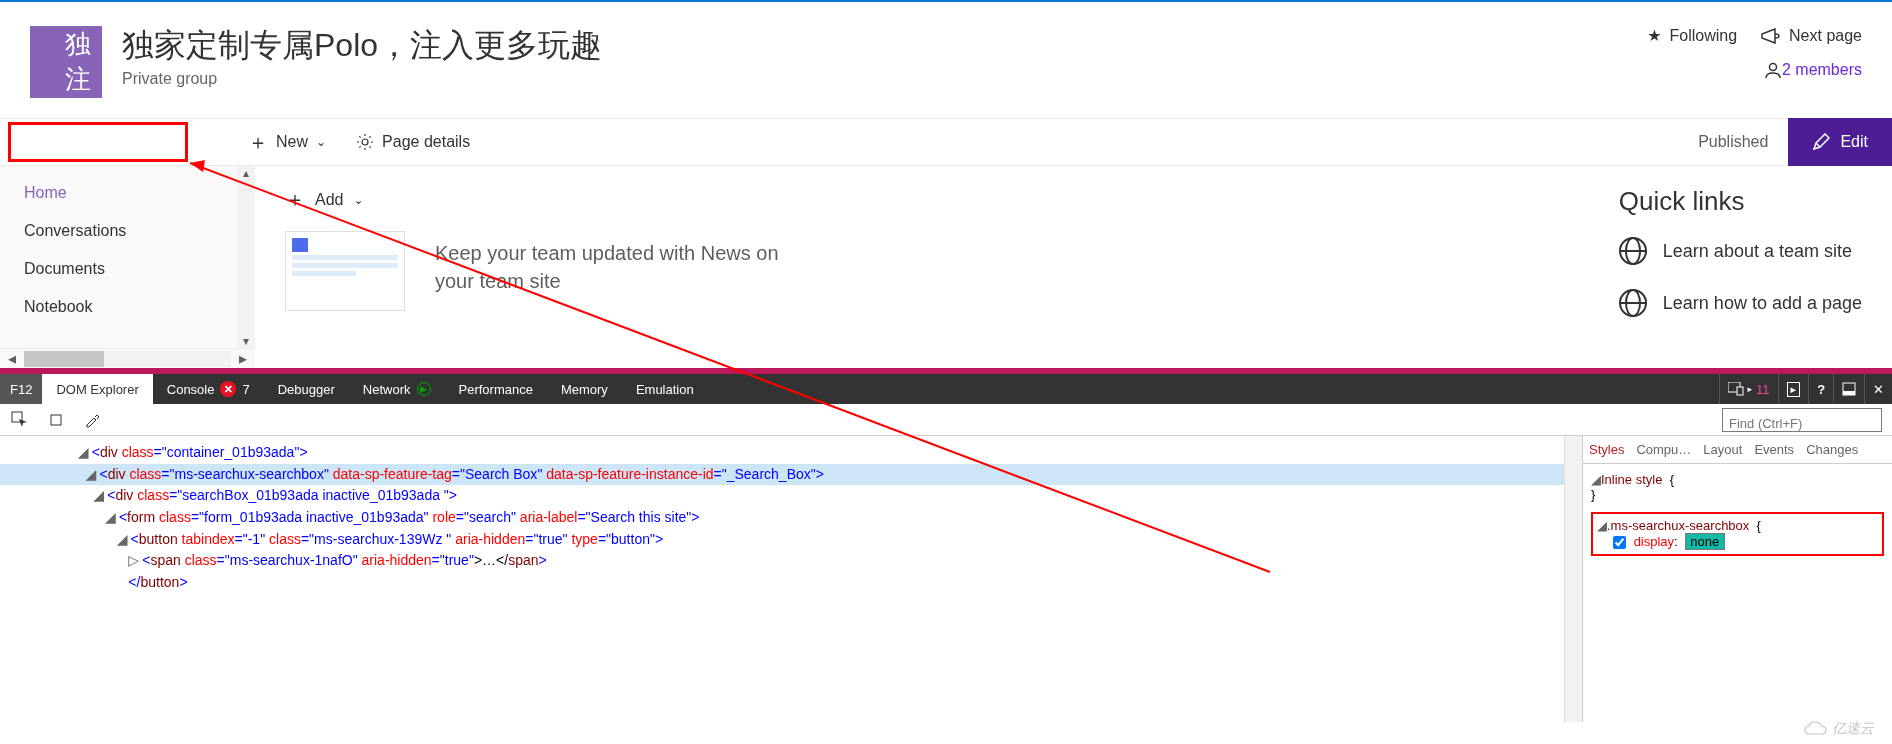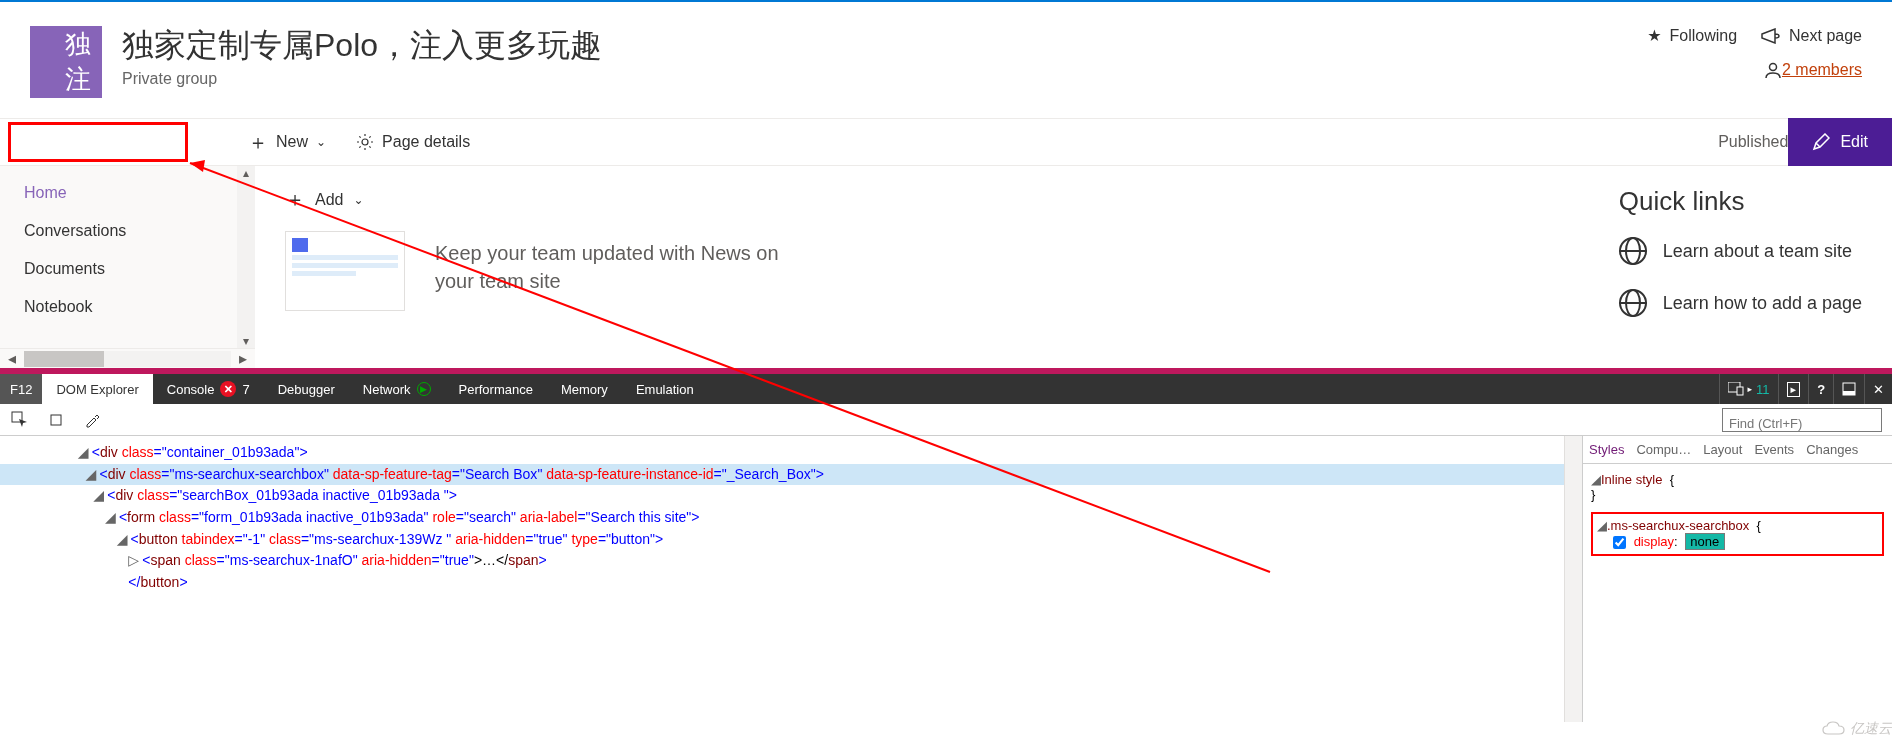--- a/index.html
+++ b/index.html
@@ -10,28 +10,28 @@
 
 
 .site-header { display: flex; align-items: flex-start; padding: 24px 30px 20px 30px; position: relative; }
 .site-logo { width: 72px; height: 72px; background: #8764b8; color: #fff; display: flex; align-items: center; justify-content: center; font-size: 26px; font-weight: 300; padding-left: 35px; }
 .site-title-wrap { margin-left: 20px; flex: 1; }
 .site-title { font-size: 32px; font-weight: 300; color: #333; line-height: 1.2; }
 .site-subtitle { font-size: 16px; color: #666; margin-top: 6px; }
 .site-header-right { display: flex; flex-direction: column; align-items: flex-end; gap: 16px; }
 .header-actions { display: flex; gap: 24px; align-items: center; }
 .header-action { display: flex; align-items: center; gap: 8px; font-size: 16px; color: #333; cursor: pointer; }
-.members { display: flex; align-items: center; gap: 0; font-size: 16px; color: #c2410c; text-decoration: underline; }
+.members { display: flex; align-items: center; gap: 0; font-size: 16px; color: #6d28d9; }
 
 
 .cmd-bar { display: flex; align-items: center; height: 48px; border-top: 1px solid #edebe9; border-bottom: 1px solid #edebe9; }
 .search-hidden { width: 180px; height: 40px; border: 3px solid red; margin-left: 8px; margin-right: 60px; }
 .cmd-btn { display: flex; align-items: center; gap: 8px; font-size: 16px; color: #333; margin-right: 30px; cursor: pointer; }
 .cmd-spacer { flex: 1; }
-.published { font-size: 16px; color: #605e5c; }
+.published { font-size: 16px; color: #605e5c; margin-right: 20px; }
 .edit-btn { height: 48px; background: #4c1d95; color: #fff; display: flex; align-items: center; padding: 0 24px; gap: 10px; font-size: 16px; cursor: pointer; }
 
 
 .content { display: flex; height: 202px; }
 .sidebar-wrap { width: 255px; background: #faf9f8; display: flex; flex-direction: column; position: relative; }
 .sidebar-items { flex: 1; overflow-y: auto; padding-top: 8px; }
 .nav-item { padding: 10px 24px; font-size: 16px; color: #333; cursor: pointer; }
 .nav-item.active { color: #8764b8; }
 .sidebar-wrap::-webkit-scrollbar { width: 18px; }
 .h-scroll { height: 20px; display: flex; align-items: center; border-top: 1px solid #edebe9; }
@@ -77,31 +77,31 @@
 .tri { display:inline-block; width:10px; color:#666; }
 .tag-b { color:#0000ff; }
 .tag-m { color:#800000; }
 .attr-n { color:#ff0000; }
 .attr-v { color:#0000ff; }
 .dom-scroll { width: 18px; background:#f3f2f1; border-left:1px solid #e1dfdd; }
 
 .styles-pane { width: 310px; border-left: 1px solid #cdcdcd; display: flex; flex-direction: column; font-size: 13px; }
 .style-tabs { display: flex; border-bottom: 1px solid #cdcdcd; height: 28px; align-items: center; }
 .style-tab { padding: 0 6px; color: #666; cursor:pointer; }
-.style-tab.active { color: #701a75; }
+.style-tab.active { color: #b91c1c; }
 .styles-body { padding: 8px; font-family: Consolas, monospace; position: relative; }
 .rule { margin-bottom: 10px; }
 .rule-sel { color: #800000; }
 .rule.highlighted { border: 2px solid red; padding: 4px; }
 .prop { padding-left: 16px; }
 .prop input[type=checkbox]{ vertical-align:middle; margin-right:4px; }
 .prop-n { color: #ff0000; }
 .prop-v { border: 1px solid #7a7a7a; padding: 0 4px; margin-left: 4px; background:#14b8a6; display:inline-block; min-width:40px; }
 
-.watermark { position: absolute; right: 0; bottom: 6px; color: #c8c6c4; font-size: 14px; font-style: italic; }
+.watermark { position: absolute; right: 18px; bottom: 6px; color: #c8c6c4; font-size: 14px; font-style: italic; }
 
 
 .redline { position: absolute; left: 0; top: 0; pointer-events: none; }
 
 
 svg { display: block; }
 .plus { font-size: 20px; font-weight: 300; }
 .chev { font-size: 12px; }
 </style>
 </head>
@@ -256,21 +256,21 @@
     <div class="dev-tab">Performance</div>
     <div class="dev-tab">Memory</div>
     <div class="dev-tab">Emulation</div>
     <div class="dev-tab-right">
       <div class="dev-right-item">
         <svg width="16" height="14" viewBox="0 0 16 14">
             <rect x="0" y="0" width="12" height="10" fill="none" stroke="#fff"></rect>
             <rect x="9" y="5" width="6" height="8" fill="#333" stroke="#fff"></rect>
           </svg>
         <span style="color:#fff; font-size:9px;">▸</span>
-        <span style="color:#14b8a6;">11</span>
+        <span style="color:#ec4899;">11</span>
       </div>
       <div class="dev-right-item">
           <span style="color:#fff; border:1px solid #fff; padding:0 3px; font-size:11px;">▸</span>
         </div>
       <div class="dev-right-item" style="color:#fff; font-weight:bold;">?</div>
       <div class="dev-right-item">
           <svg width="14" height="14" viewBox="0 0 14 14">
             <rect x="1" y="1" width="12" height="12" fill="none" stroke="#fff"></rect>
             <rect x="1" y="9" width="12" height="4" fill="#fff"></rect>
           </svg>

